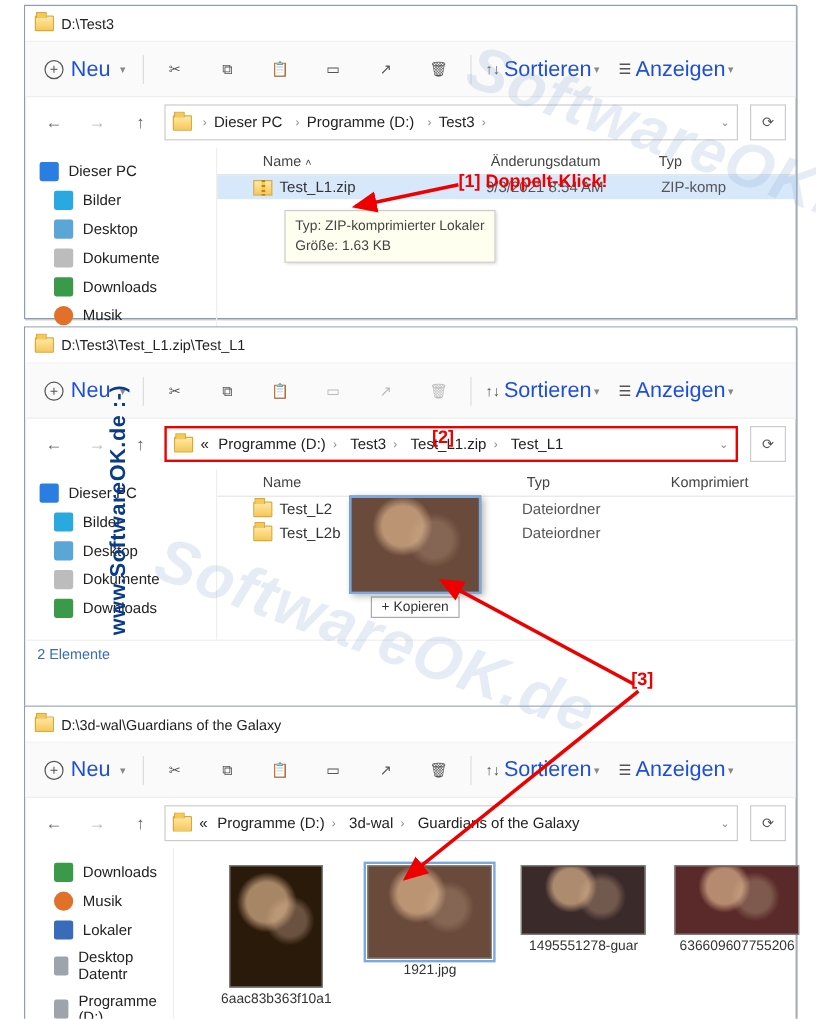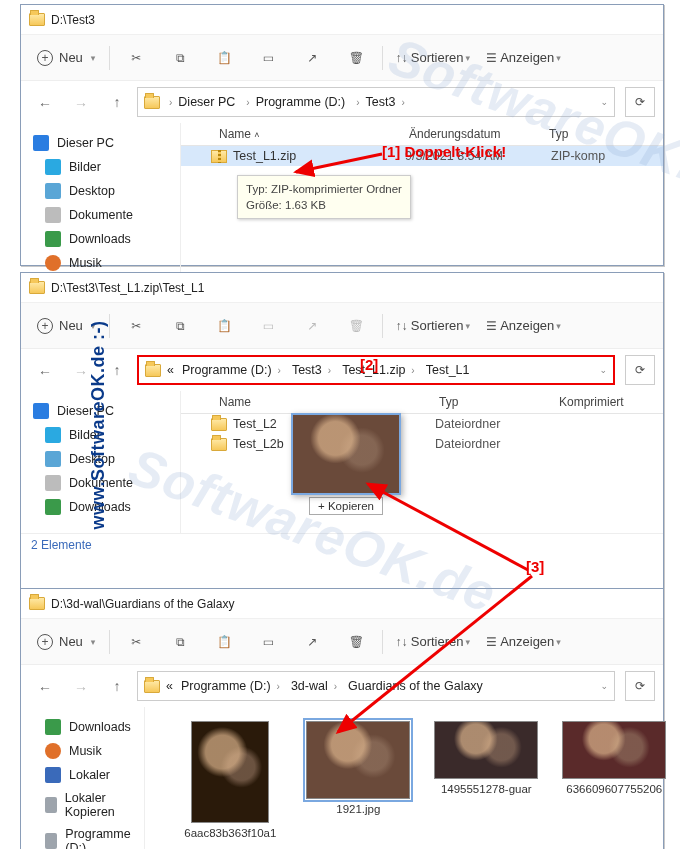--- a/index.html
+++ b/index.html
@@ -8,21 +8,21 @@
   .titlebar { background: #fff; height: 30px; display: flex; align-items: center; padding: 0 8px; gap: 6px; border-bottom: 1px solid #f0f0f0;}
   .titlebar .title { font-size: 12px; color: #222; }
   .folder-ic { width:16px; height:13px; background: linear-gradient(#ffe9a6,#f6c85a); border:1px solid #d9a93a; border-radius:1px; position:relative; }
   .folder-ic::before { content:""; position:absolute; top:-4px; left:0; width:7px; height:4px; background:#f6c85a; border:1px solid #d9a93a; border-bottom:none; border-radius:1px 1px 0 0;}
   .toolbar { height: 46px; display:flex; align-items:center; gap: 0; padding: 0 6px; border-bottom:1px solid #eee; background:#fafafa;}
   .tbtn { min-width:44px; height:36px; display:flex; align-items:center; justify-content:center; color:#555; border-radius:4px; position:relative;}
   .sep { width:1px; height:24px; background:#ddd; margin:0 4px;}
   .neu-btn { display:flex; align-items:center; gap:6px; padding:0 10px; }
   .neu-btn .plus { width:16px; height:16px; border:1.5px solid #555; border-radius:50%; display:flex; align-items:center; justify-content:center; font-size:12px; line-height:1;}
   .chev { font-size:9px; color:#888; margin-left:2px;}
-  .toolbar .txt { font-size:13px; color:#404040;}
+  .toolbar .txt { font-size:18px; color:#1d4ed8;}
   .navrow { height:42px; display:flex; align-items:center; padding:0 8px; gap:4px;}
   .navbtn { width:32px; height:32px; display:flex; align-items:center; justify-content:center; color:#666; font-size:14px;}
   .addrbar { flex:1; height:30px; border:1px solid #ccc; display:flex; align-items:center; padding:0 6px; gap:4px; background:#fff; position:relative;}
   .addrbar.hl { border:2px solid #e00; }
   .crumb { display:flex; align-items:center; gap:3px; font-size:12.5px; color:#222; padding:0 2px; white-space:nowrap;}
   .crumb .ar { color:#888; font-size:10px; padding:0 3px;}
   .refresh { width:30px; height:30px; border:1px solid #ccc; display:flex; align-items:center; justify-content:center; margin-left:6px; color:#555;}
   .body { display:flex; }
   .side { width:160px; padding:8px 4px; border-right:1px solid #eee;}
   .side-item { display:flex; align-items:center; gap:8px; padding:4px 6px 4px 20px; font-size:12.5px; color:#222; border-radius:3px;}
@@ -159,21 +159,21 @@
         <div class="c" style="width:140px;">Änderungsdatum</div>
         <div class="c">Typ</div>
       </div>
       <div class="row sel">
         <span class="zip-ic"></span>
         <span style="width:172px;">Test_L1.zip</span>
         <span style="width:146px; color:#555;">9/3/2021 8:54 AM</span>
         <span style="color:#555;">ZIP-komp</span>
       </div>
       <div class="tooltip" style="top:52px; left:56px;">
-        <div>Typ: ZIP-komprimierter Ordner</div>
+        <div>Typ: ZIP-komprimierter Lokaler</div>
         <div>Größe: 1.63 KB</div>
       </div>
     </div>
   </div>
 </div>
 
 <div class="anno" style="top:143px; left:382px;">[1]  Doppelt-Klick!</div>
 <svg class="arrow" style="top:150px; left:290px;" width="96" height="30">
     <defs>
       <marker id="ah1" markerWidth="8" markerHeight="8" refX="6" refY="3" orient="auto">
@@ -353,21 +353,21 @@
       <div class="side-item">
           <span class="ic mus"></span>
           <span>Musik</span>
         </div>
       <div class="side-item">
           <span class="ic vid"></span>
           <span>Lokaler</span>
         </div>
       <div class="side-item">
           <span class="ic drv"></span>
-          <span>Lokaler Kopieren</span>
+          <span>Desktop Datentr</span>
         </div>
       <div class="side-item">
           <span class="ic drv"></span>
           <span>Programme (D:)</span>
         </div>
     </div>
     <div class="main">
       <div class="grid">
         <div class="gitem">
           <div class="thumb" style="width:78px;height:102px;background:#2a1a0a;"></div>

